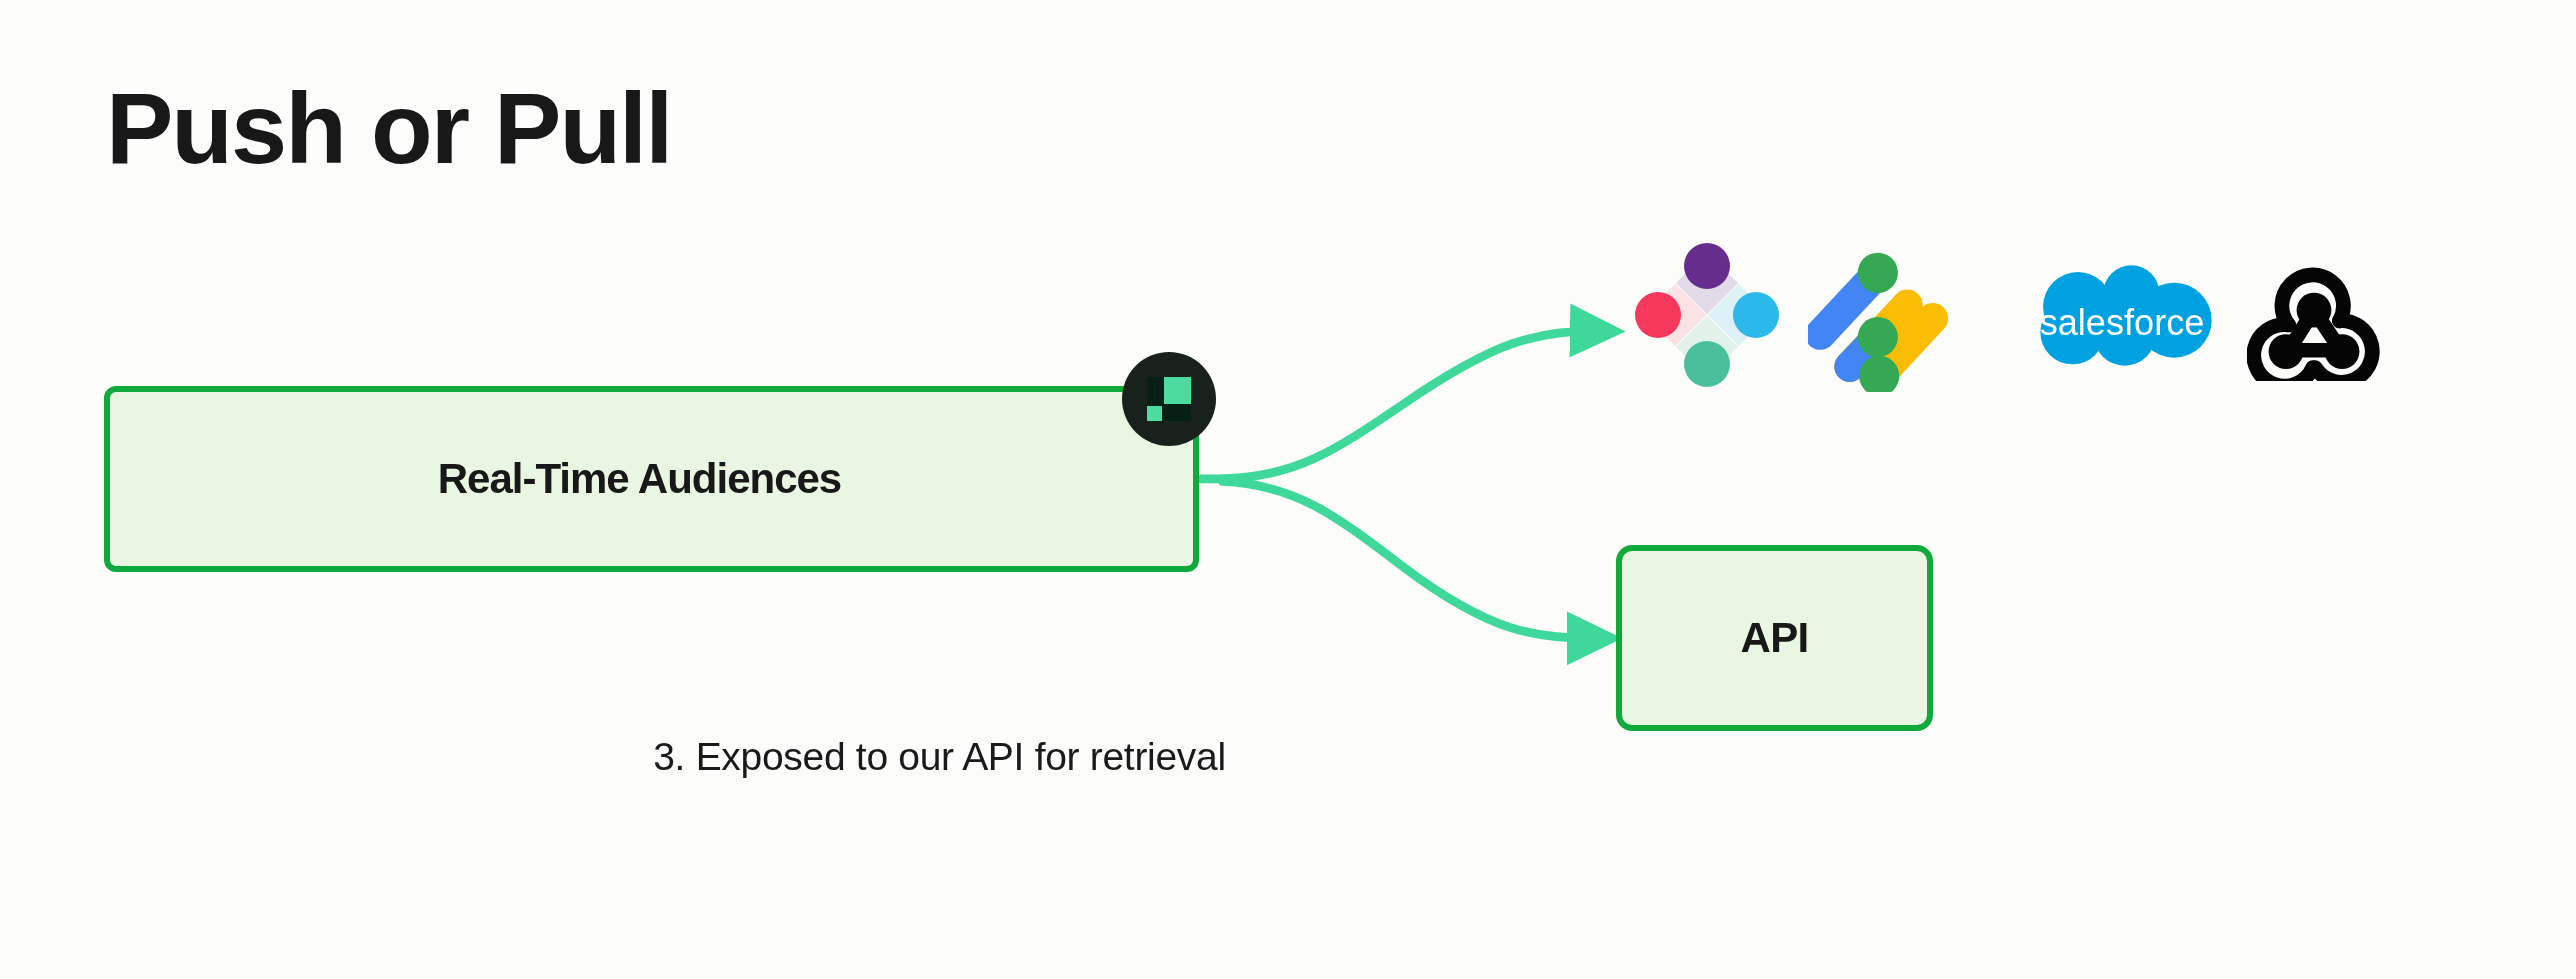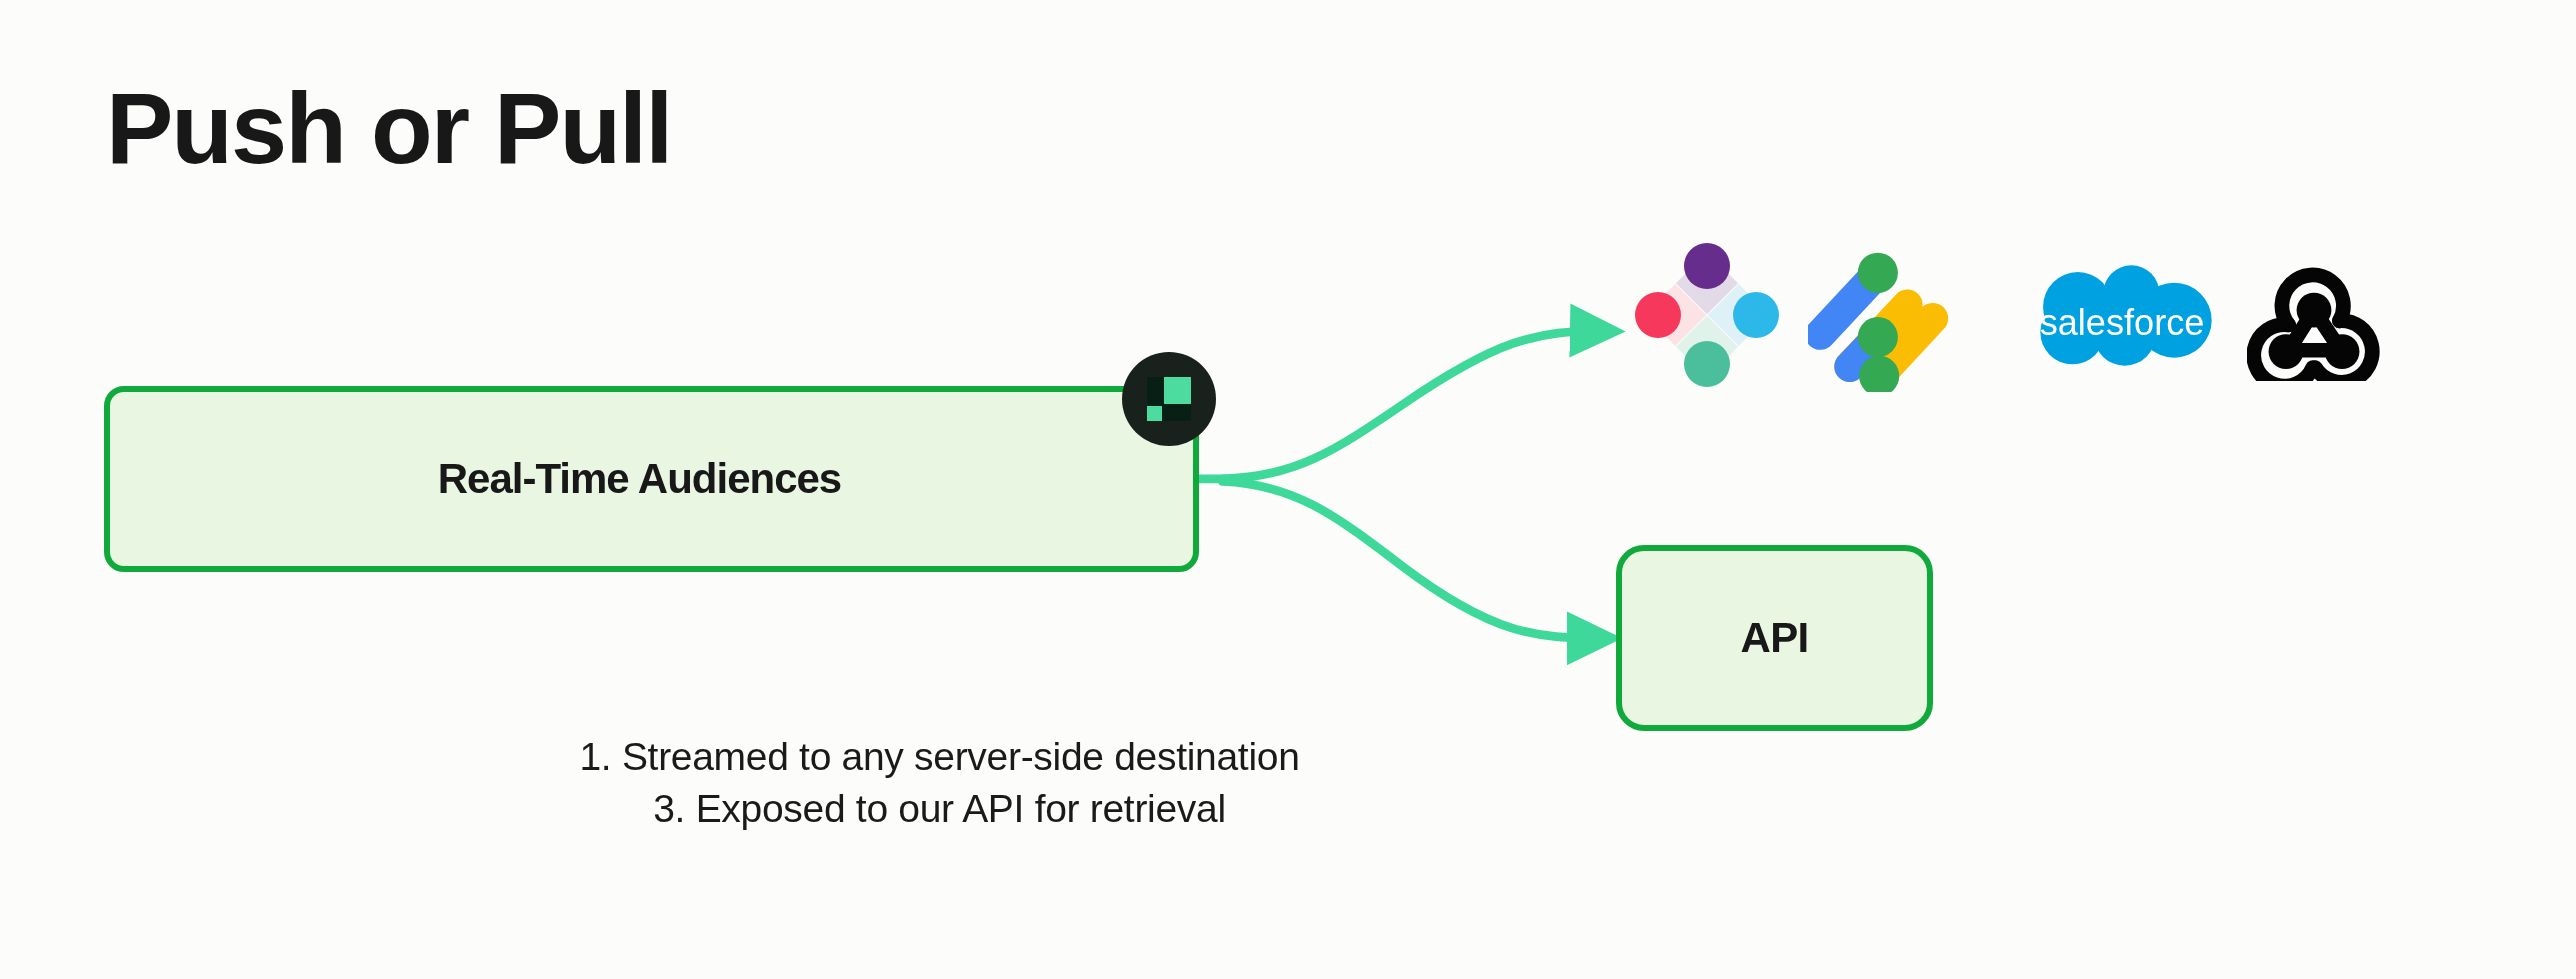--- a/index.html
+++ b/index.html
@@ -26,21 +26,21 @@
   }
 
   
   #source-node{
     position:absolute;
     left:104px; top:386px;
     width:1095px; height:186px;
     box-sizing:border-box;
     background:#E9F6E2;
     border:6px solid #0FA93C;
-    border-radius:20px;
+    border-radius:12px;
     display:flex; align-items:center; justify-content:center;
   }
   #source-node-label{
     font-size:42px;
     font-weight:800;
     color:#181818;
     letter-spacing:-1px;
     white-space:nowrap;
     transform:translateX(-12px);
   }
@@ -69,21 +69,21 @@
   }
 
   
   #api-node{
     position:absolute;
     left:1616px; top:545px;
     width:317px; height:186px;
     box-sizing:border-box;
     background:#E9F6E2;
     border:6px solid #0FA93C;
-    border-radius:28px;
+    border-radius:16px;
     display:flex;align-items:center;justify-content:center;
   }
   #api-node-label{
     font-size:42px;font-weight:800;color:#181818;letter-spacing:-0.7px;
   }
 
   
   #connectors{position:absolute;left:0;top:0;width:2576px;height:979px;pointer-events:none;}
 
   
@@ -235,18 +235,17 @@
           <circle cx="100" cy="90" r="26"></circle>
           <circle cx="58" cy="152" r="26"></circle>
           <circle cx="142" cy="152" r="26"></circle>
         </g>
       </svg>
     </div>
 
   </div>
 
   <div id="caption">
-    <span class="item">1. Streamed to any server-side destination</span>
     <span class="item">3. Exposed to our API for retrieval</span>
   </div>
 
 </div>
 
 
 </body></html>

